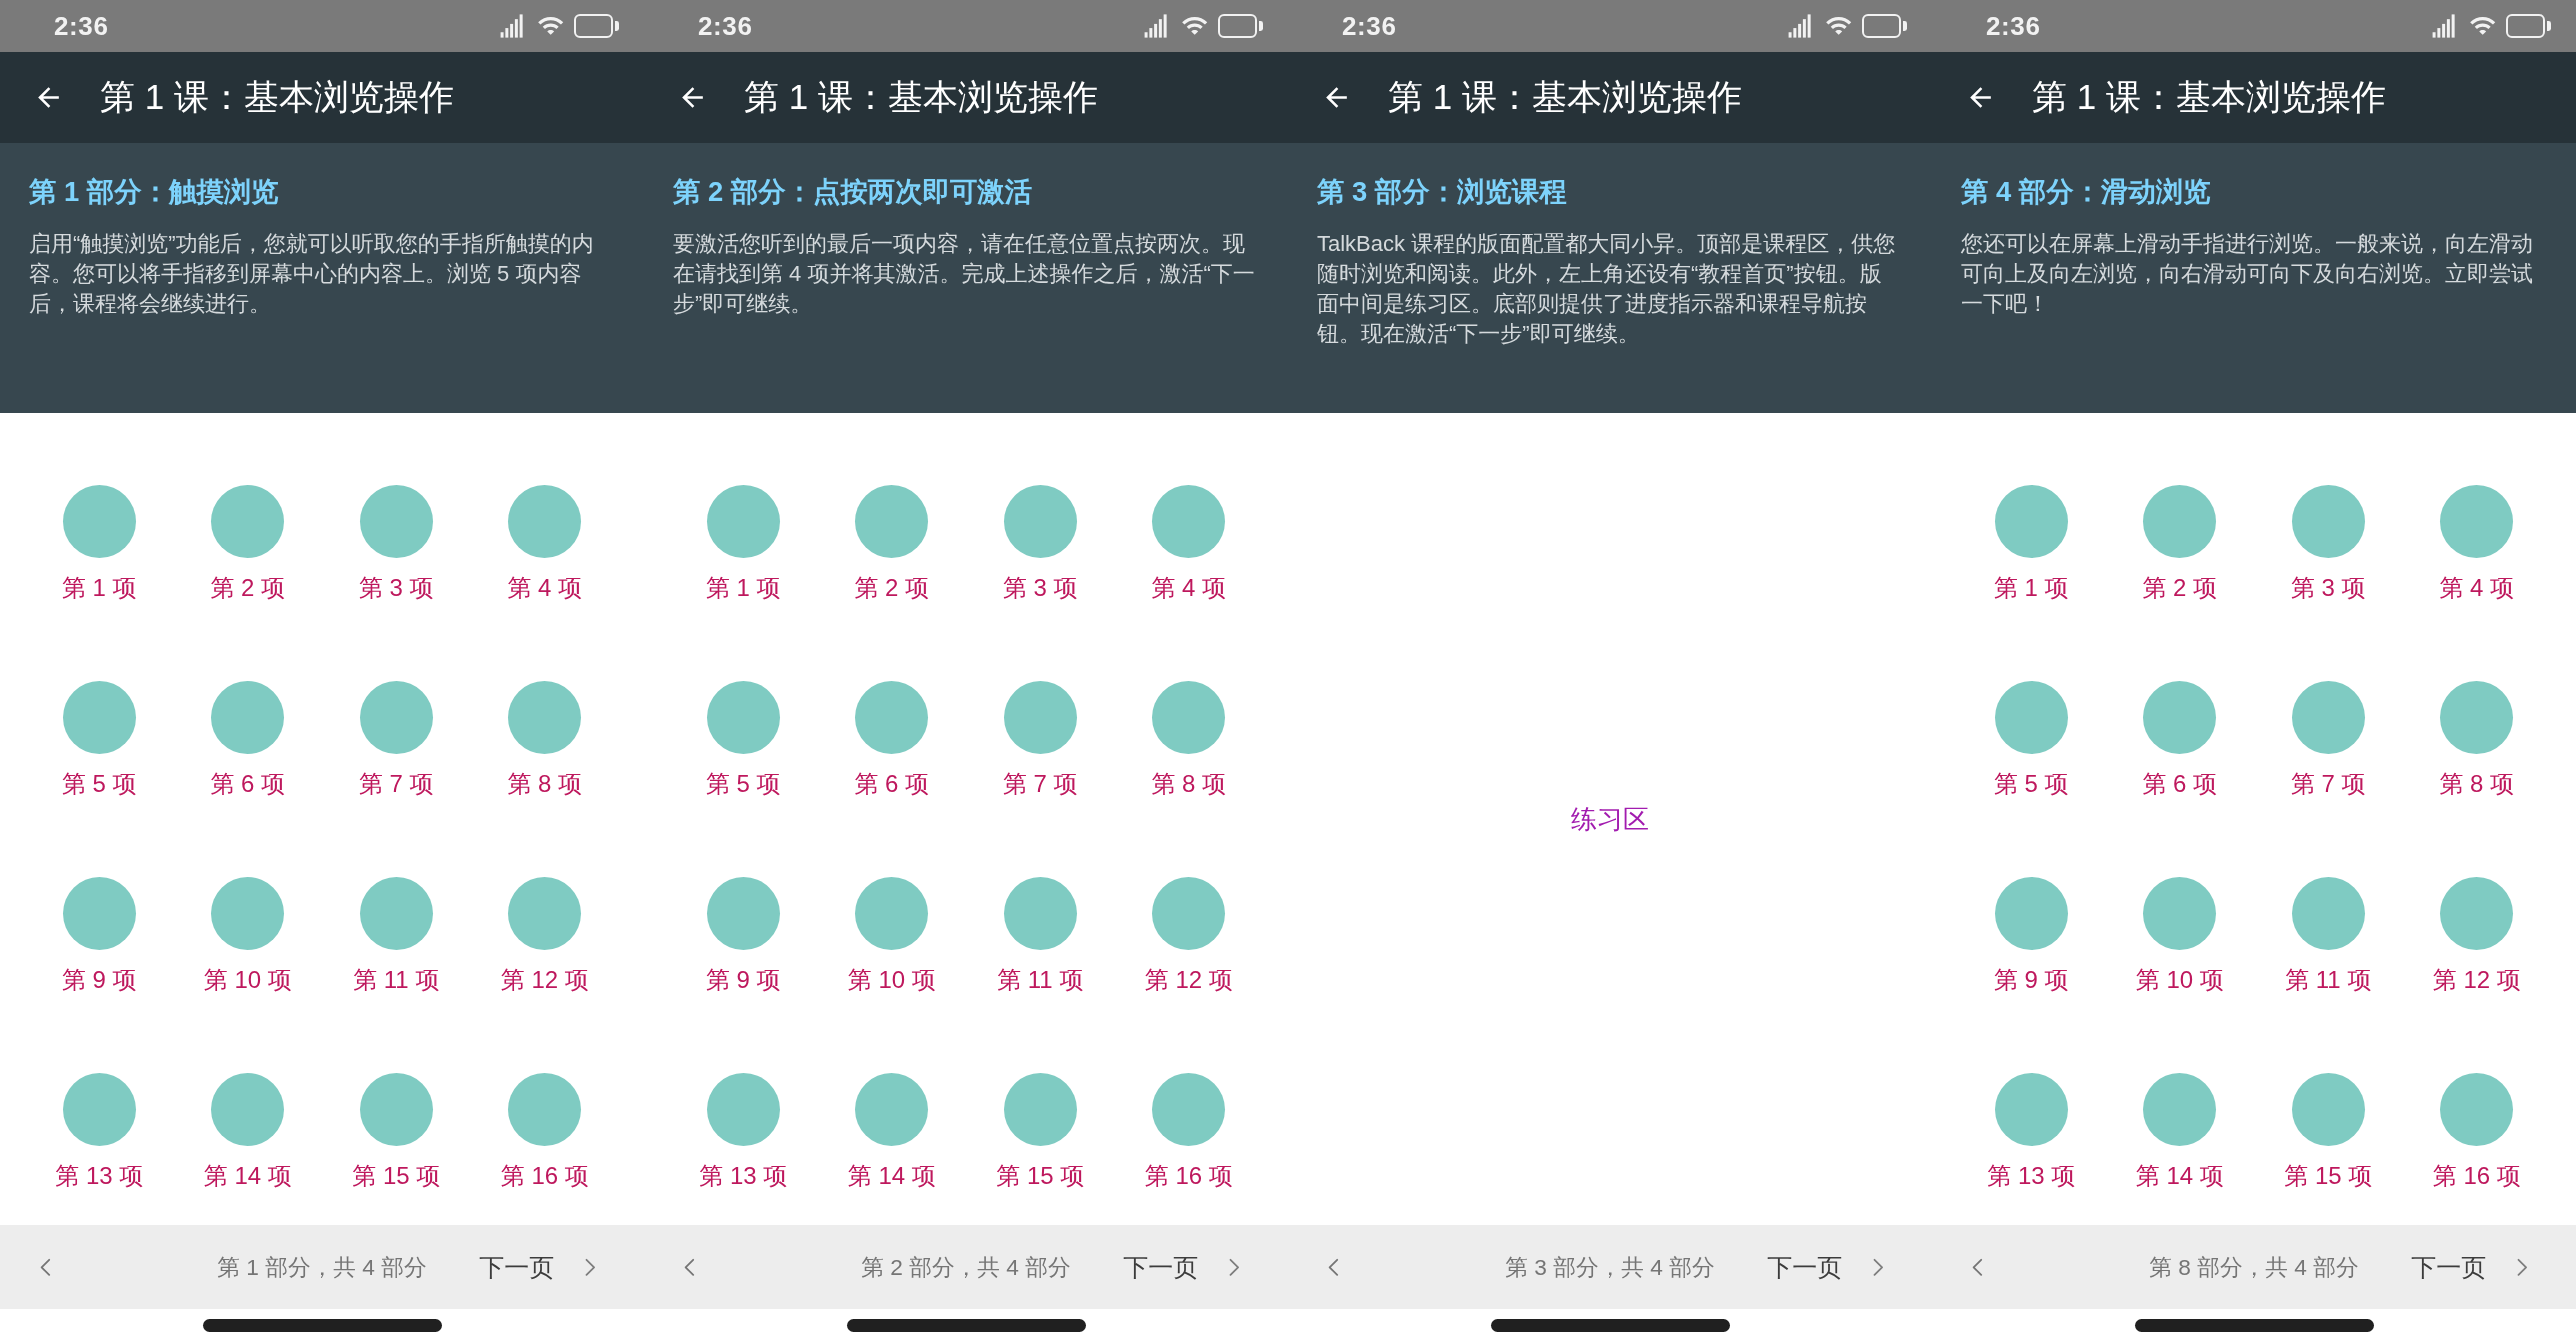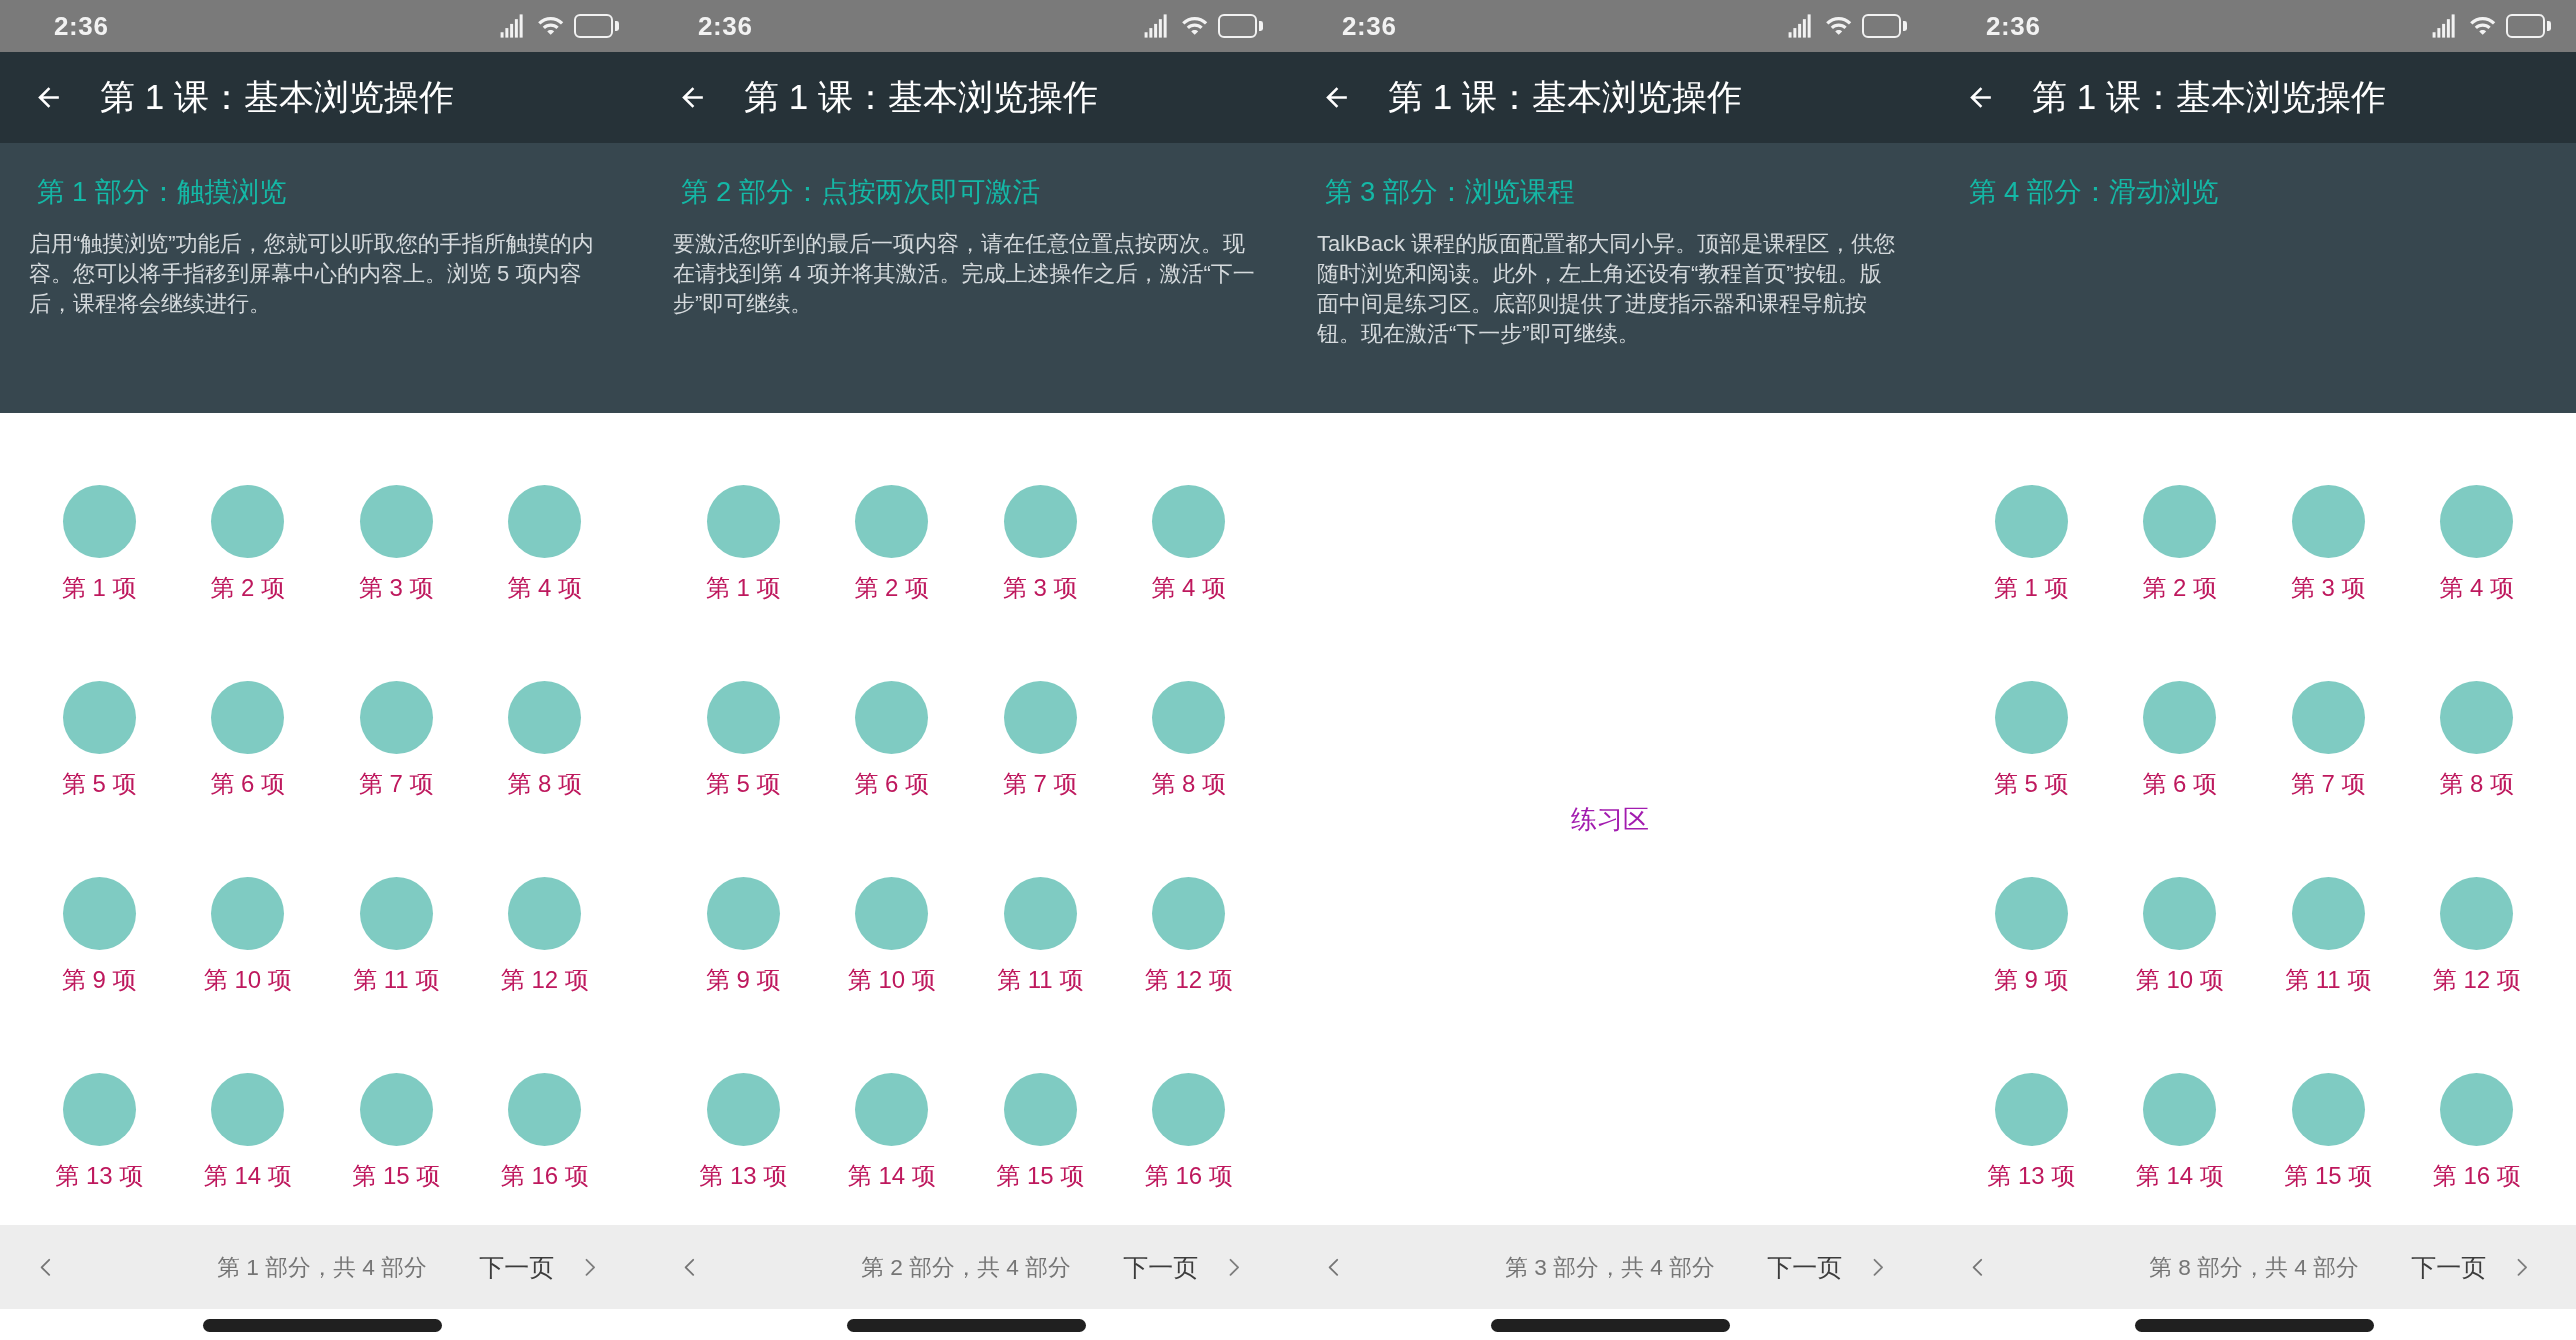--- a/index.html
+++ b/index.html
@@ -19,21 +19,21 @@
   .batt-fill{width:100%;height:100%;background:#f2f2f2;border-radius:2.4px;}
   .batt-nub{width:4.2px;height:10.7px;background:#f2f2f2;border-radius:0 2.4px 2.4px 0;margin-left:1.8px;}
 
   
   .appbar{height:91px;background:#263238;display:flex;align-items:center;padding-left:33px;box-sizing:border-box;flex:none;}
   .back{width:31px;height:31px;flex:none;cursor:pointer;}
   .apptitle{margin-left:36px;font-size:35px;font-weight:500;color:#ffffff;white-space:nowrap;}
 
   
   .lesson{height:270px;background:#37474f;padding:31px 29px 0 29px;box-sizing:border-box;flex:none;}
-  .sectitle{font-size:27.4px;line-height:35px;font-weight:400;color:#14b8a6;margin-left:8px;}
+  .sectitle{font-size:27.4px;line-height:35px;font-weight:700;color:#7dd3fc;}
   .desc{margin-top:20px;font-size:22px;line-height:30px;color:#d5dadd;}
 
   
   .practice{flex:1;background:#ffffff;position:relative;}
   .grid{width:594px;margin:72px auto 0 auto;display:grid;grid-template-columns:repeat(4,1fr);row-gap:81px;}
   .item{display:flex;flex-direction:column;align-items:center;cursor:pointer;}
   .circle{width:73px;height:73px;border-radius:50%;background:#7fcbc2;}
   .ilabel{margin-top:18px;font-size:24px;line-height:24px;color:#be185d;white-space:nowrap;}
   .placeholder{position:absolute;left:0;top:0;right:0;bottom:0;display:flex;align-items:center;justify-content:center;
                font-size:26px;color:#a21caf;}
@@ -389,20 +389,21 @@
 
     <div class="appbar">
       <svg class="back" viewBox="0 0 24 24">
         <path fill="#ffffff" d="M20 11H7.83l5.59-5.59L12 4l-8 8 8 8 1.41-1.41L7.83 13H20v-2z"></path>
       </svg>
       <span class="apptitle">第 1 课：基本浏览操作</span>
     </div>
 
     <div class="lesson">
       <div class="sectitle">第 4 部分：滑动浏览</div>
+      <div class="desc">您还可以在屏幕上滑动手指进行浏览。一般来说，向左滑动可向上及向左浏览，向右滑动可向下及向右浏览。立即尝试一下吧！</div>
     </div>
 
     <div class="practice">
       <div class="grid">
           <div class="item">
             <div class="circle"></div>
             <div class="ilabel">第 1 项</div>
           </div>
           <div class="item">
             <div class="circle"></div>

